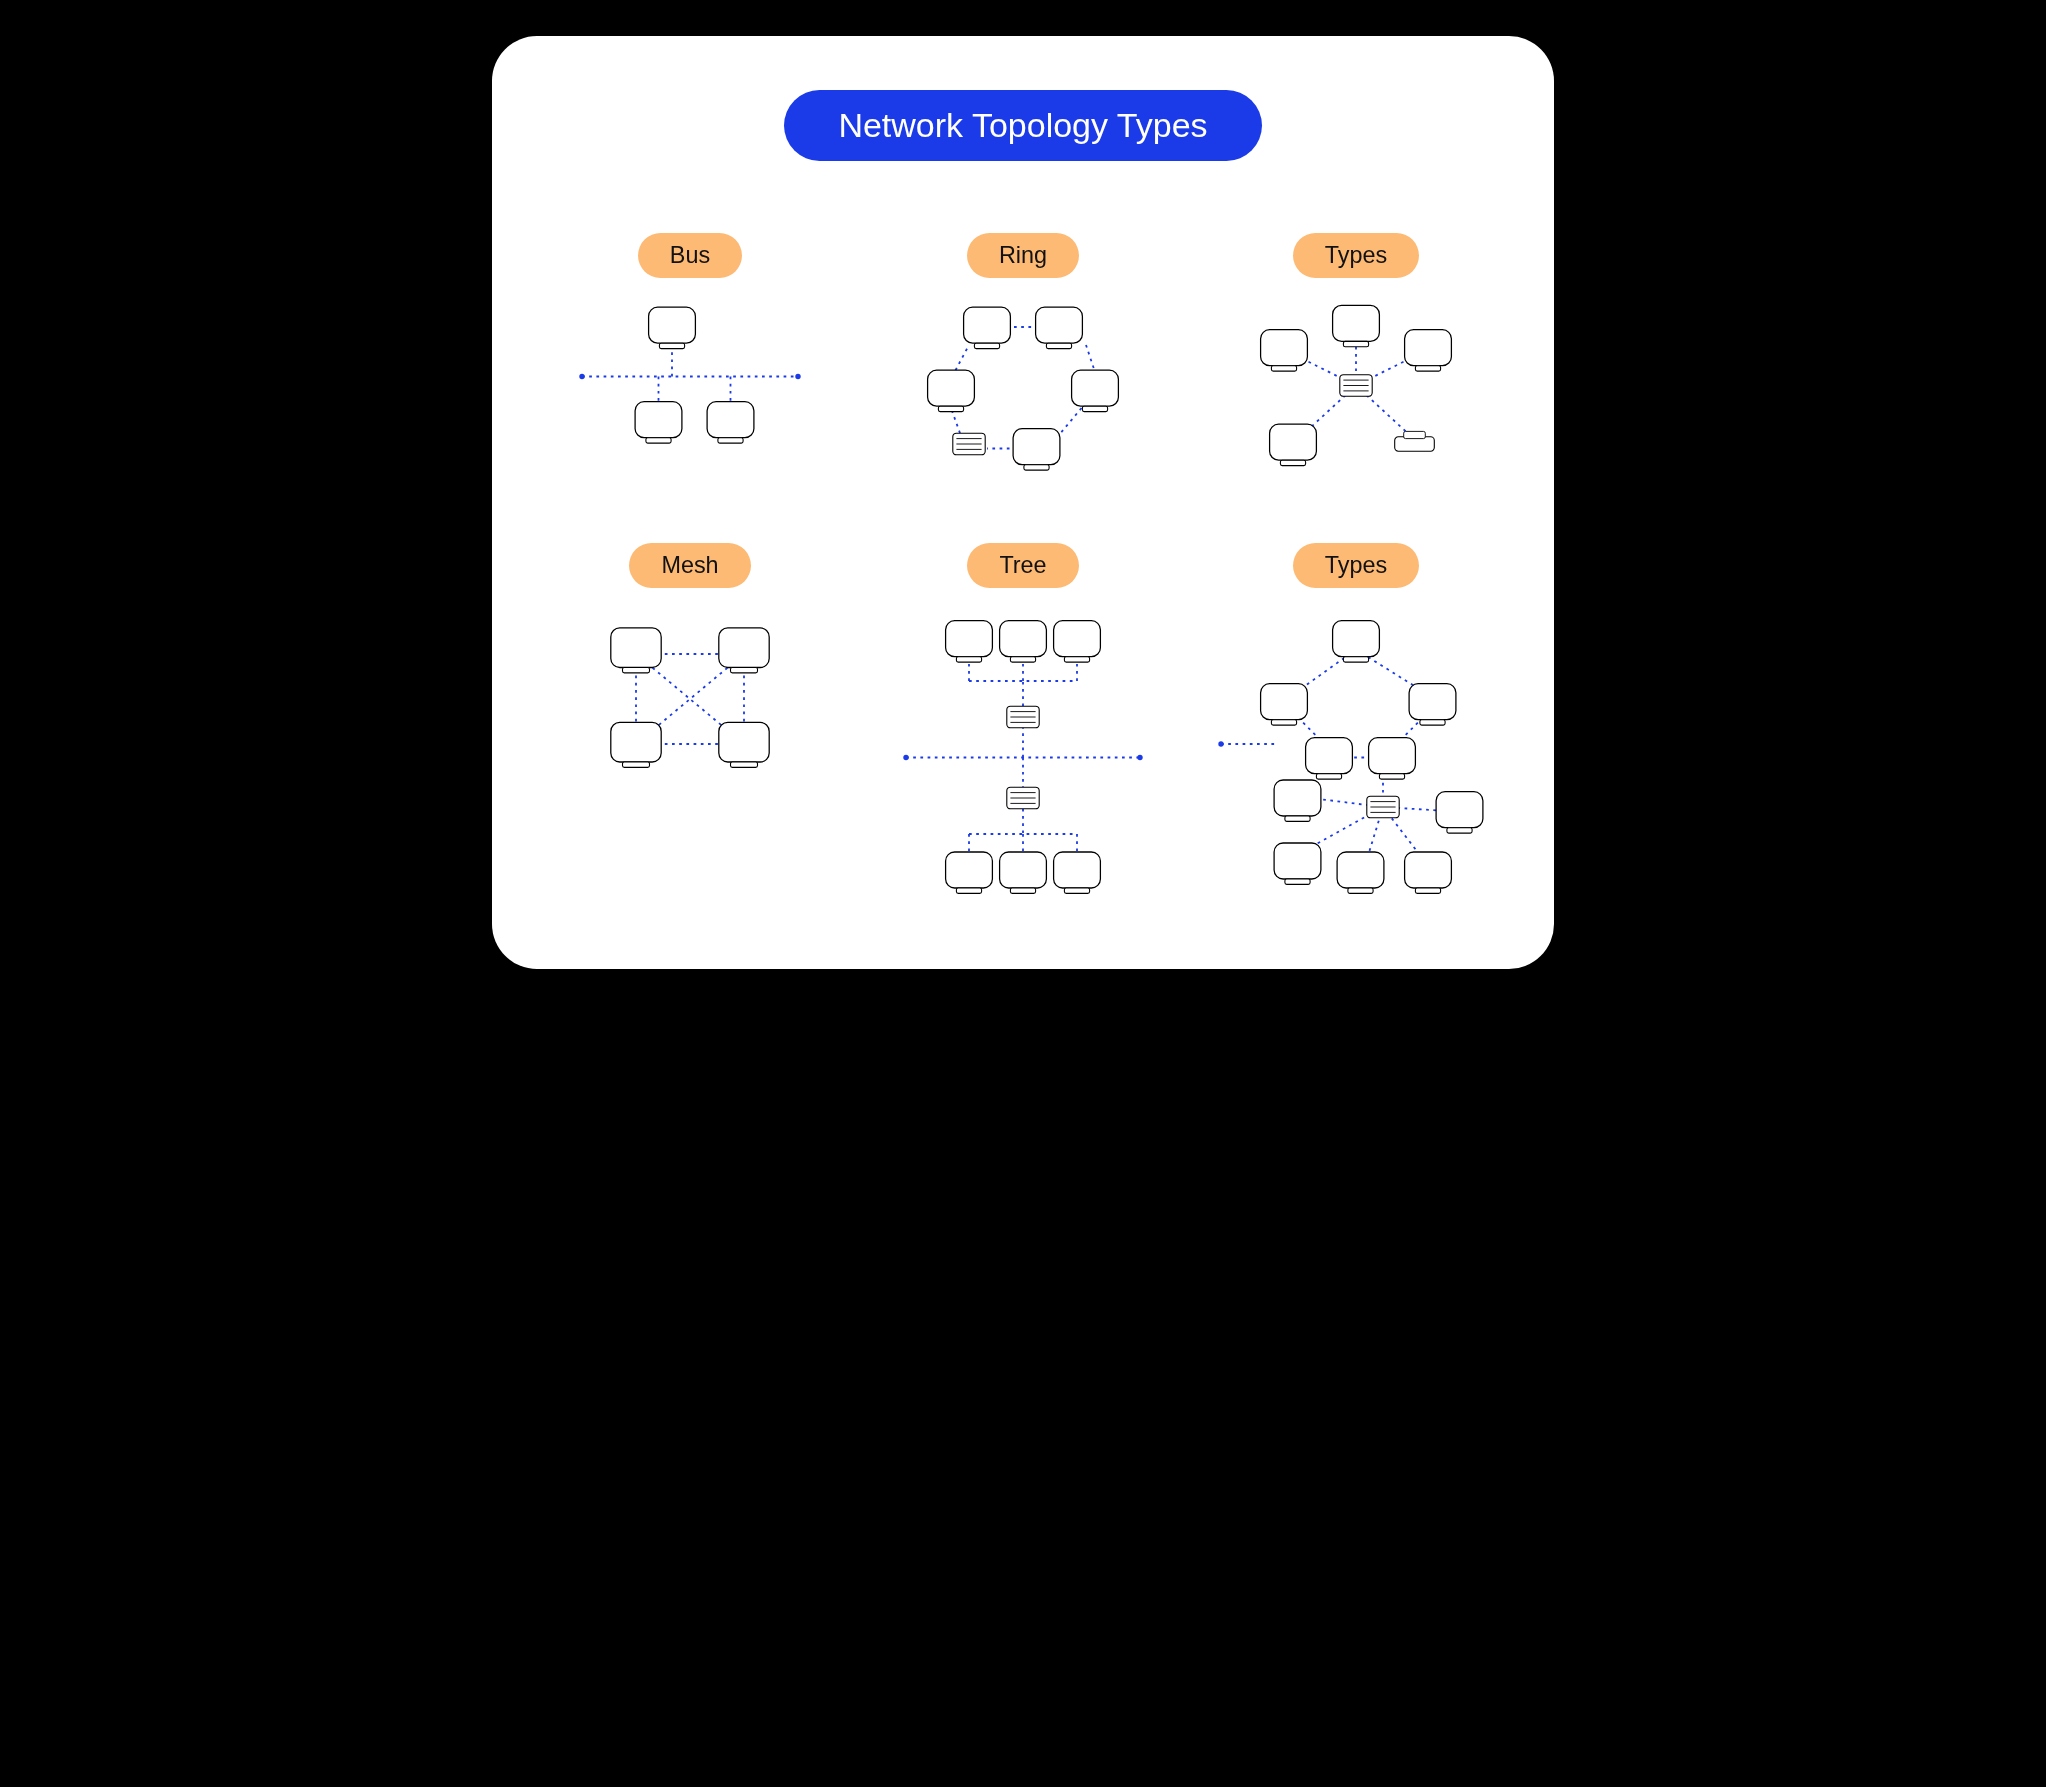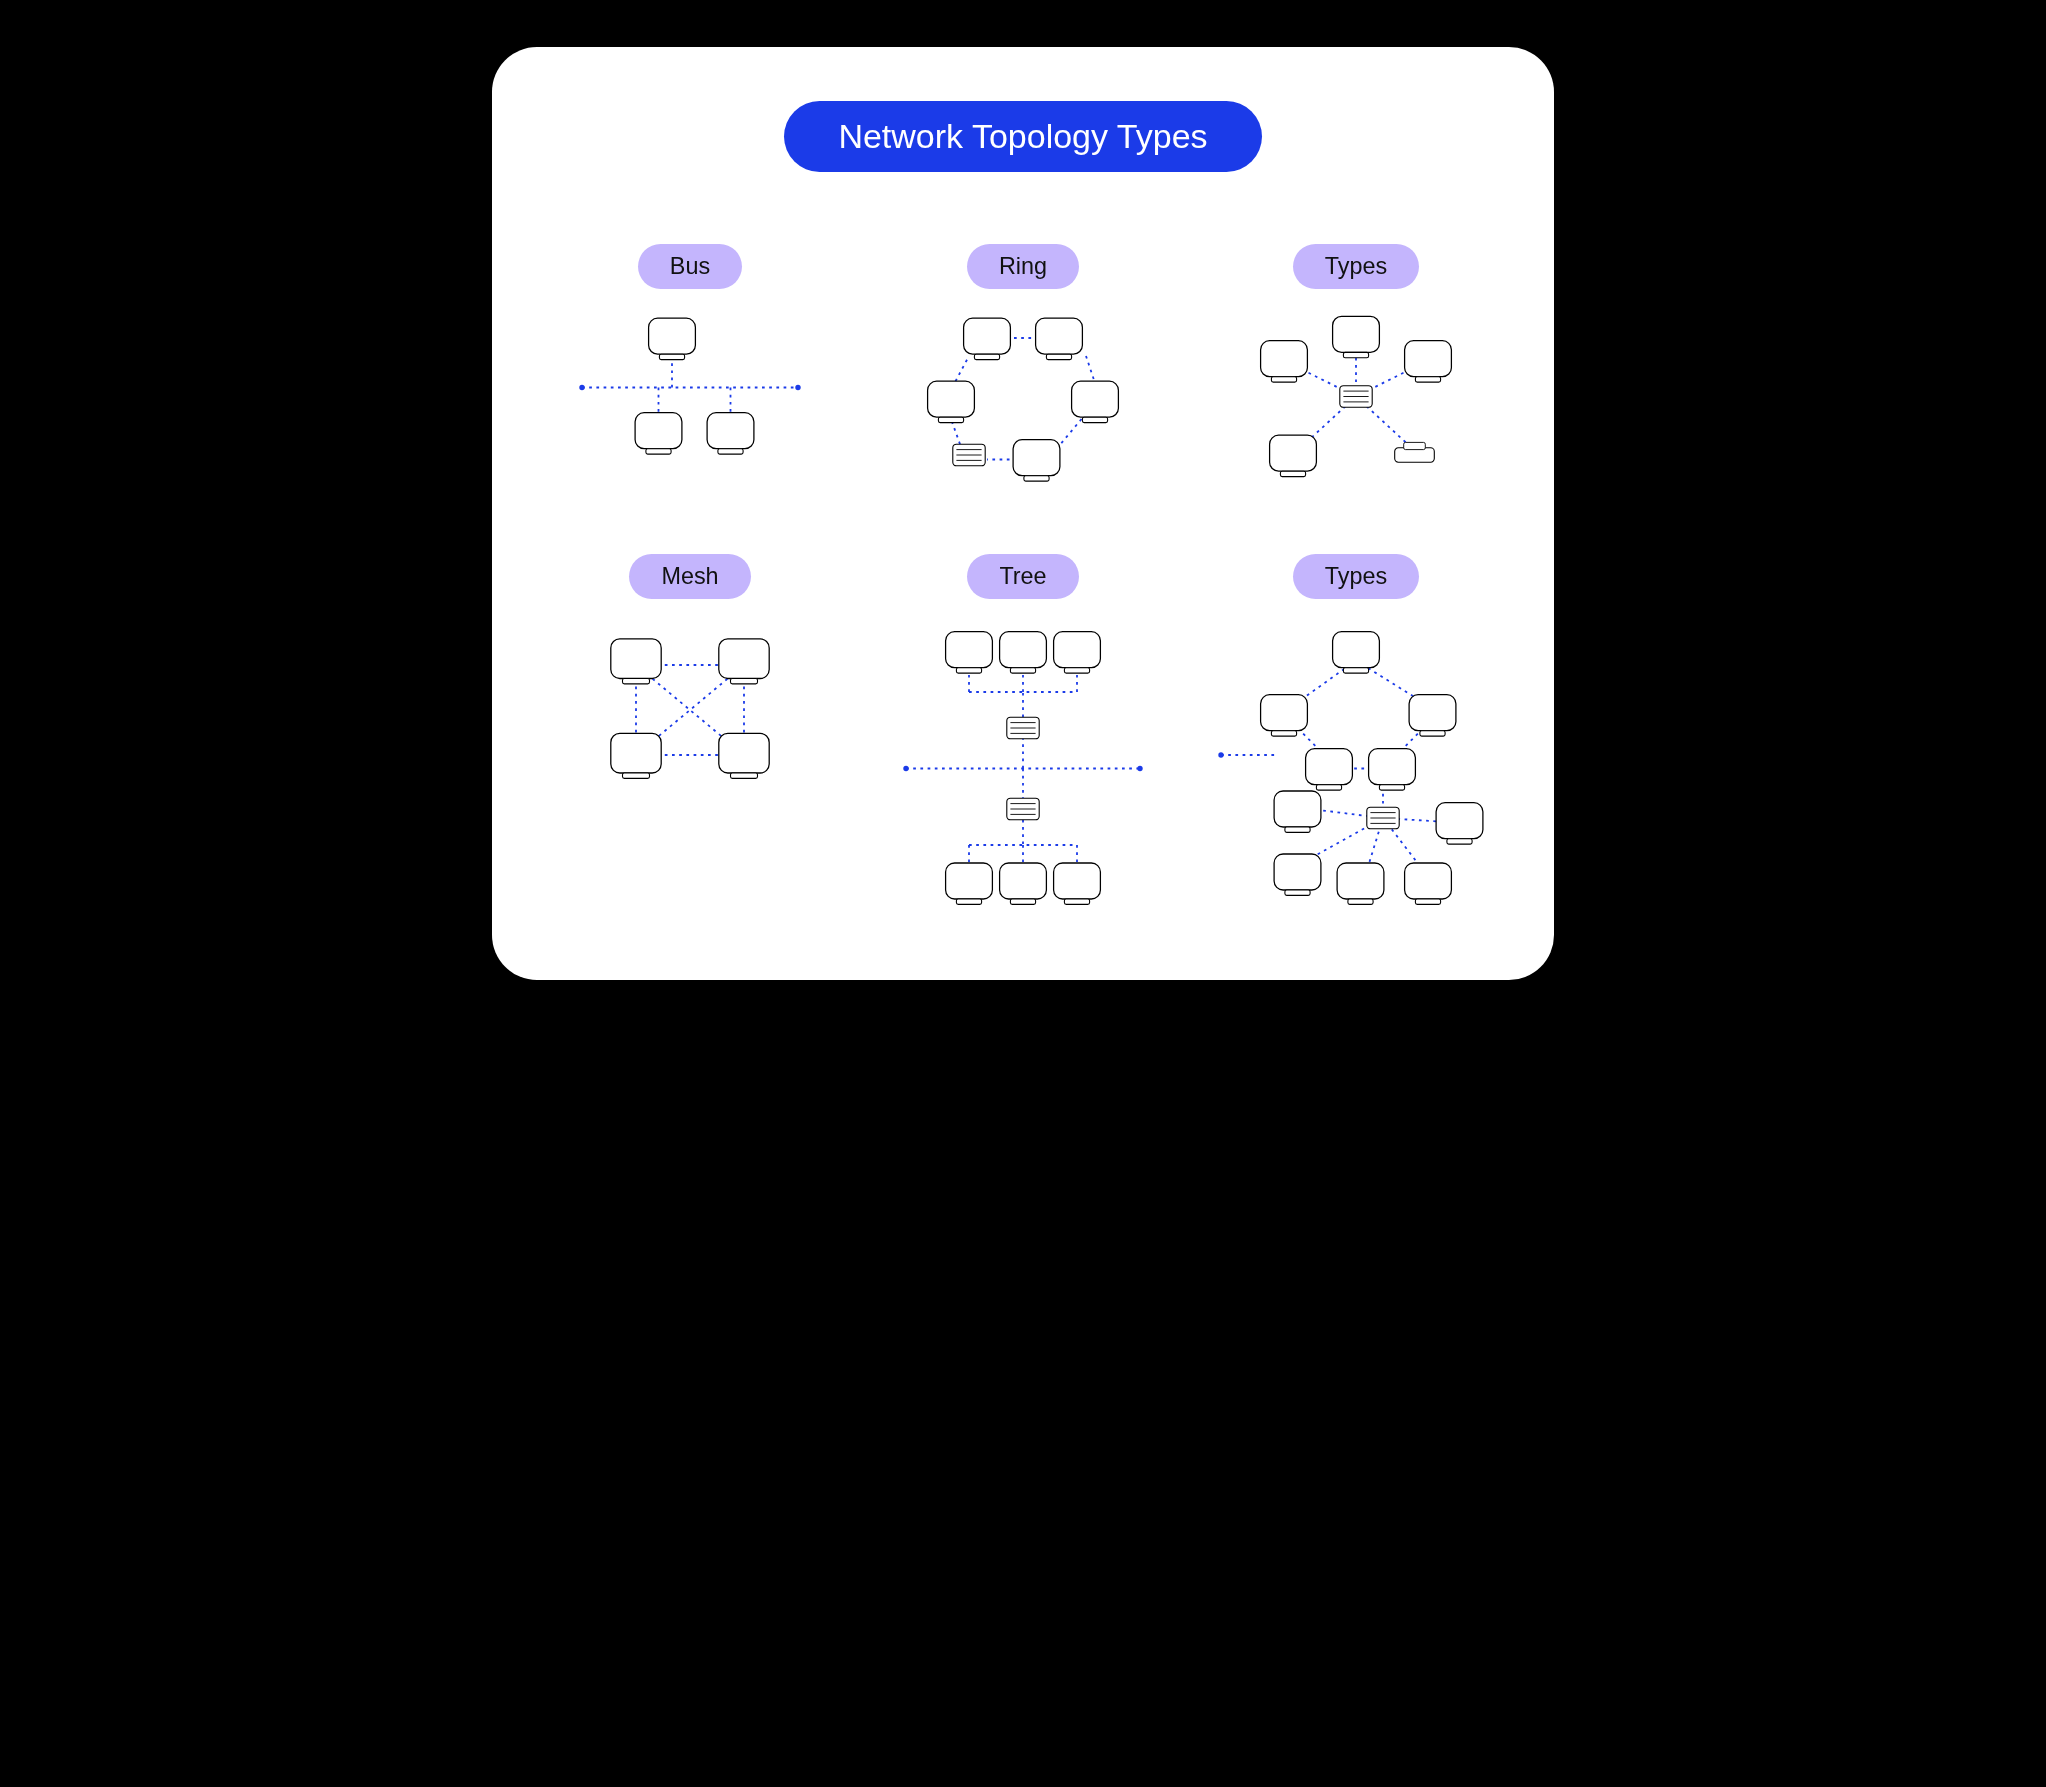--- a/index.html
+++ b/index.html
@@ -11,21 +11,20 @@
     align-items: flex-start;
     padding: 36px;
   }
   .card {
     background: #fff;
     border-radius: 45px;
     width: 1062px;
     padding: 54px 45px 72px 45px;
     box-shadow: 27px 27px 36px rgba(0,0,0,.6);
     position: relative;
-    margin-top: 11px;
   }
   .title-pill {
     background: #1b3be8;
     color: #fff;
     font-size: 34px;
     font-weight: 400;
     padding: 16px 54px;
     border-radius: 899px;
     display: block;
     width: fit-content;
@@ -36,21 +35,21 @@
     grid-template-columns: 1fr 1fr 1fr;
     row-gap: 63px;
     column-gap: 27px;
   }
   .cell {
     display: flex;
     flex-direction: column;
     align-items: center;
   }
   .label-pill {
-    background: #c4b5fd;
+    background: #fdba74;
     color: #111;
     font-size: 23.4px;
     padding: 9px 32px;
     border-radius: 899px;
     margin-bottom: 21.6px;
   }
   .diagram-box {
     width: 100%;
     display: flex;
     justify-content: center;

